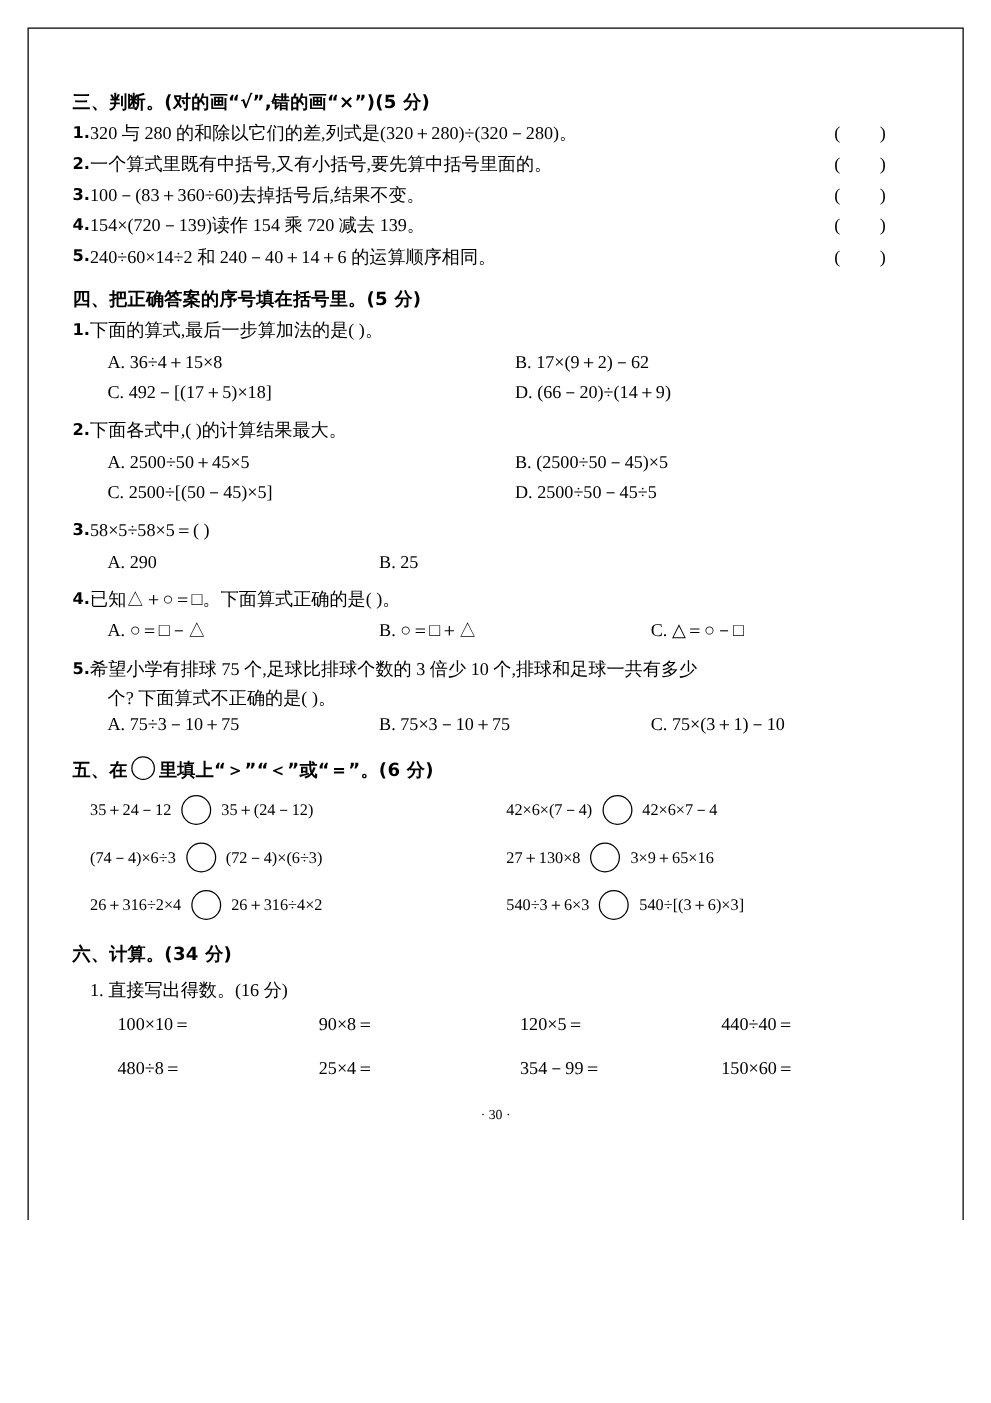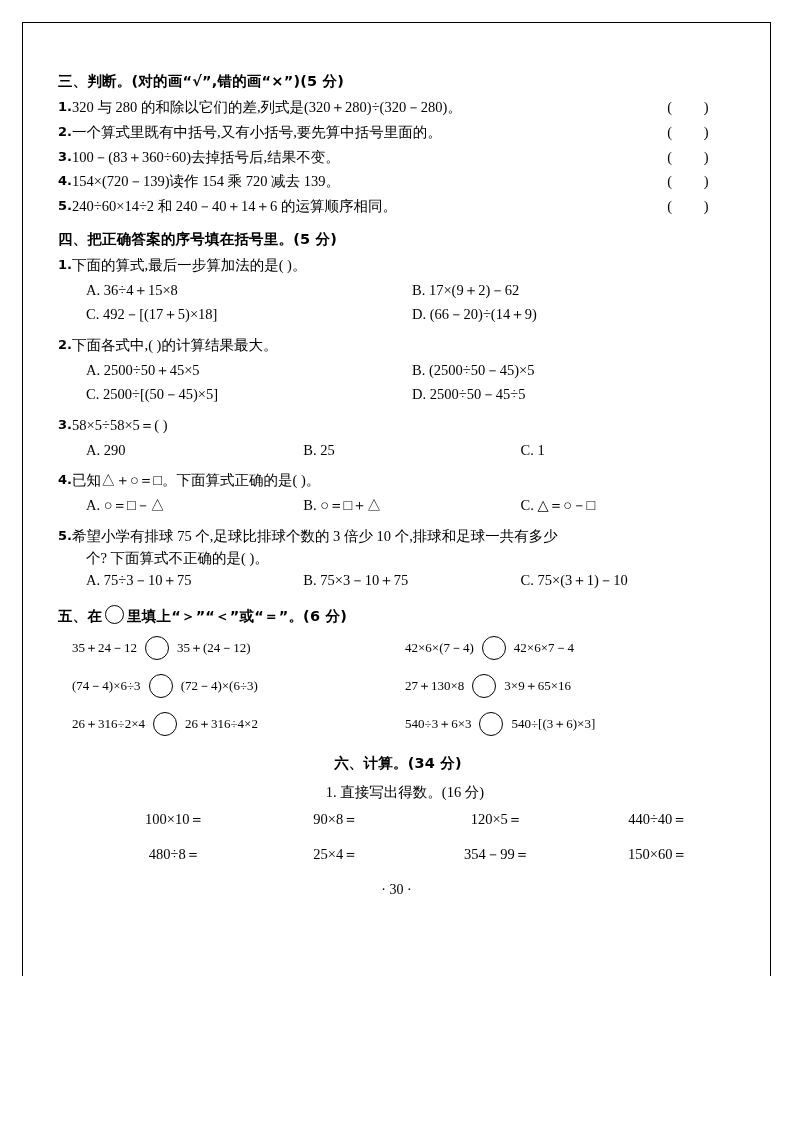--- a/index.html
+++ b/index.html
@@ -114,21 +114,21 @@
   .calc-cell {
     width: 25%;
     font-size: 14.5px;
   }
   .footer {
     position: absolute;
     left: 0;
     right: 0;
     bottom: 78px;
     text-align: center;
-    font-size: 14px;
+    font-size: 11px;
     font-family: "Liberation Serif", serif;
   }
   .judge-line {
     display: flex;
     align-items: flex-start;
   }
   .judge-text { flex: 1 1 auto; }
   .judge-paren {
     flex: 0 0 auto;
     width: 86px;
@@ -224,21 +224,20 @@
         <span class="o">D. 2500÷50－45÷5</span>
       </div>
 
       <div class="q" style="margin-top:8px;">
         <span class="qnum">3.</span>
         <span>58×5÷58×5＝(          )</span>
       </div>
       <div class="opts three">
         <span class="o">A. 290</span>
         <span class="o">B. 25</span>
-        <span class="o">C. 1</span>
       </div>
 
       <div class="q" style="margin-top:8px;">
         <span class="qnum">4.</span>
         <span>已知△＋○＝□。下面算式正确的是(          )。</span>
       </div>
       <div class="opts three">
         <span class="o">A. ○＝□－△</span>
         <span class="o">B. ○＝□＋△</span>
         <span class="o">C. △＝○－□</span>
@@ -294,21 +293,21 @@
           </div>
           <div class="cmp-cell">
             <span>540÷3＋6×3</span>
             <span class="circle"></span>
             <span>540÷[(3＋6)×3]</span>
           </div>
         </div>
       </div>
     </div>
 
-    <div class="sec-block" style="margin-top:18px;text-align:center;">
+    <div class="sec-block" style="margin-top:18px;">
       <div class="sec-title">六、计算。(34 分)</div>
       <div class="sub-title" style="margin-top:10px;">1. 直接写出得数。(16 分)</div>
 
       <div class="calc-grid">
         <div class="calc-row">
           <div class="calc-cell">100×10＝</div>
           <div class="calc-cell">90×8＝</div>
           <div class="calc-cell">120×5＝</div>
           <div class="calc-cell">440÷40＝</div>
         </div>

